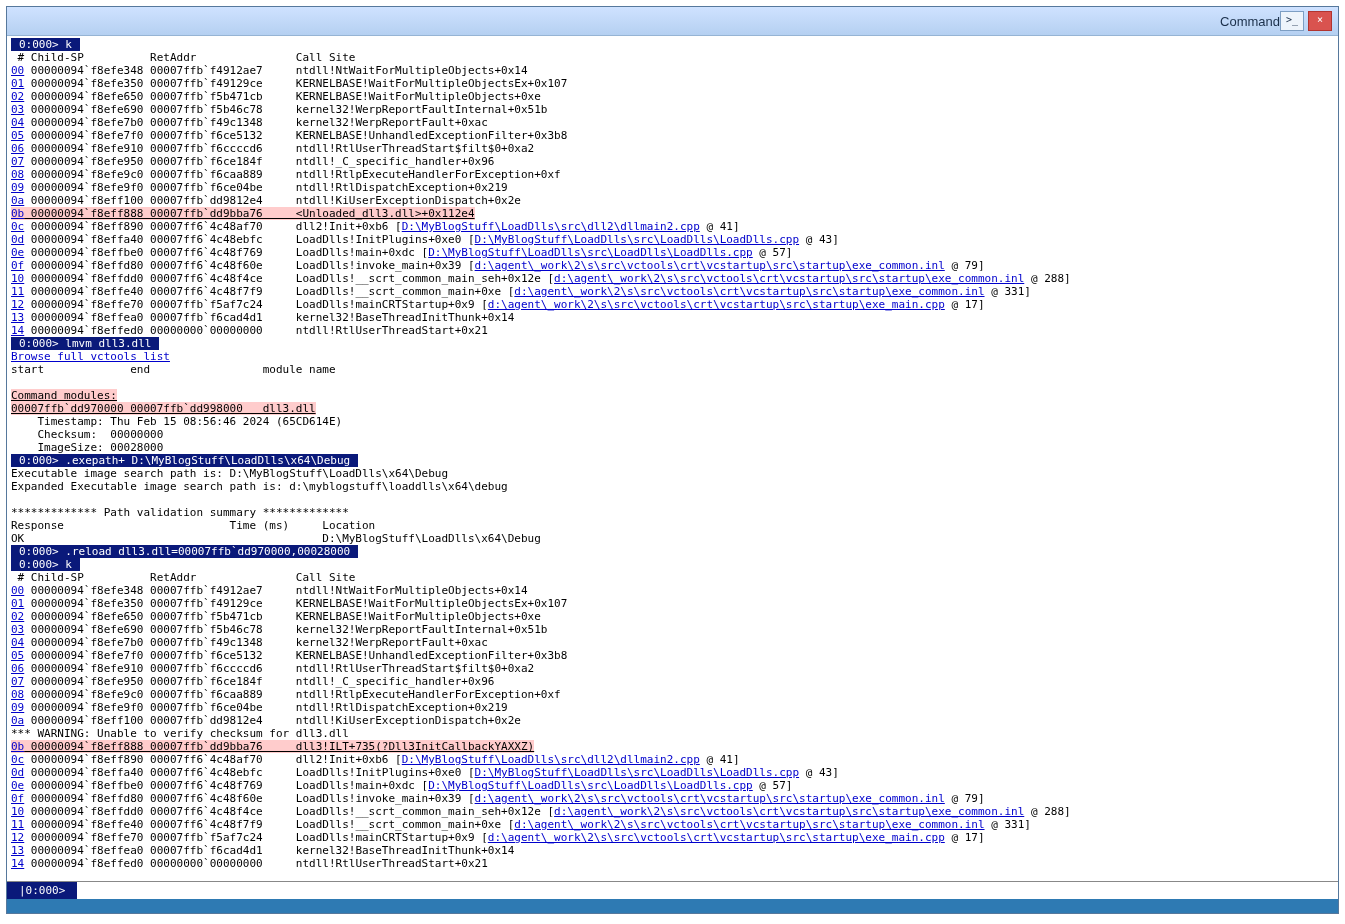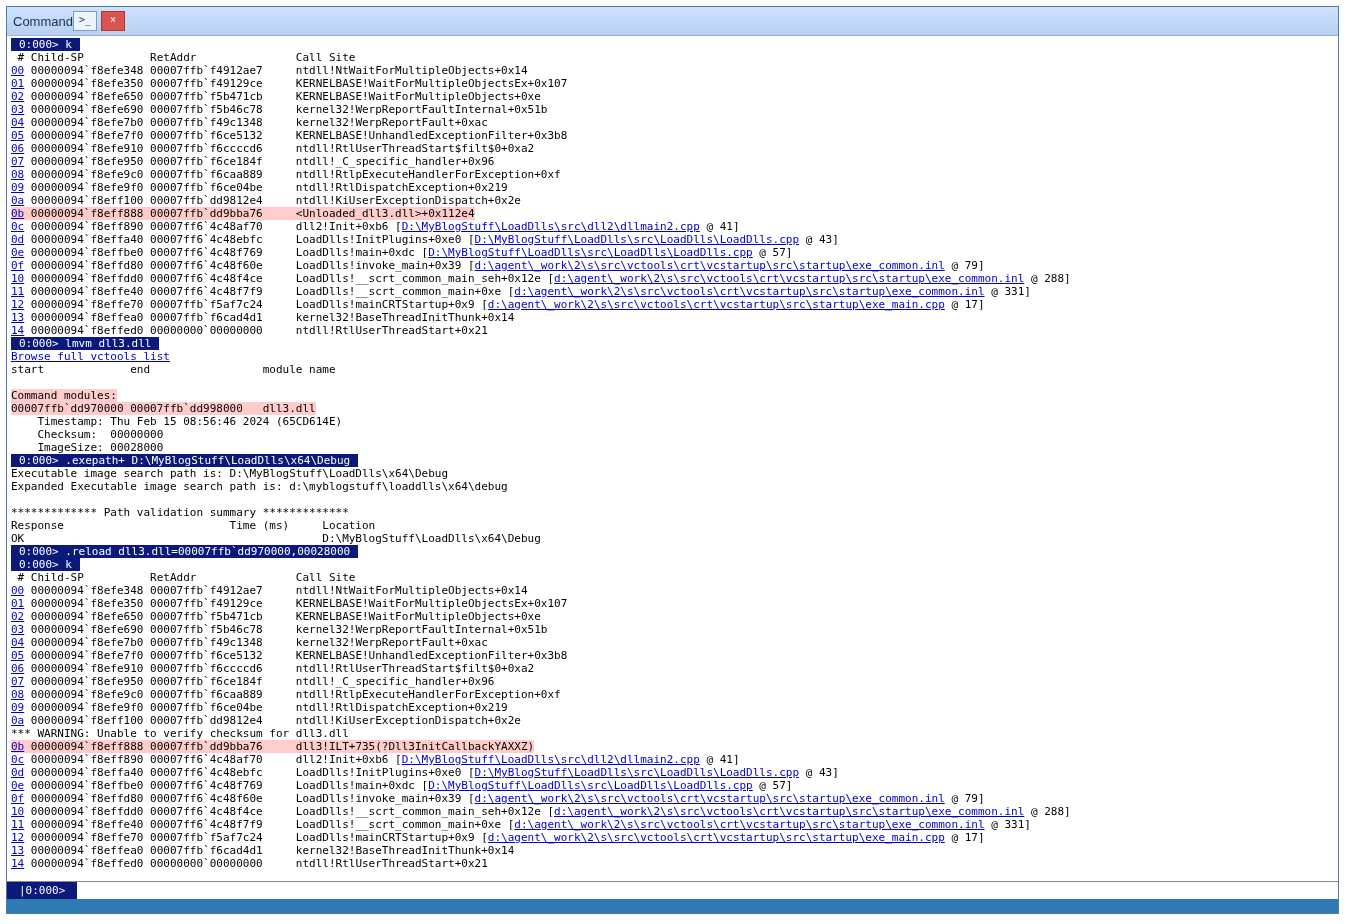--- a/index.html
+++ b/index.html
@@ -21,21 +21,21 @@
   }
   .titlebar {
     background: linear-gradient(#cfe2ff, #b5d0f1);
     border-bottom: 1px solid #96b4d4;
     padding: 4px 6px;
     font-family: "Segoe UI", Arial, sans-serif;
     font-size: 13px;
     color: #1a2f4a;
     display: flex;
     align-items: center;
-    justify-content: flex-start;
+    justify-content: flex-end;
   }
   .title-right { display: flex; gap: 4px; }
   .title-btn {
     width: 22px;
     height: 18px;
     line-height: 16px;
     text-align: center;
     font-size: 10px;
     background: #eef4fb;
     border: 1px solid #7d9ec3;
@@ -56,20 +56,21 @@
     padding: 0 8px;
   }
   .link {
     color: #0000cc;
     text-decoration: underline;
     cursor: pointer;
     text-align: right;
   }
   .hl {
     background: #ffcccc;
+    text-decoration: underline;
   }
   .inputbar {
     display: flex;
     border-top: 1px solid #888;
   }
   .inputbar .label {
     background: #0a197a;
     color: #fff;
     padding: 2px 12px;
     font-family: "Lucida Console", monospace;

